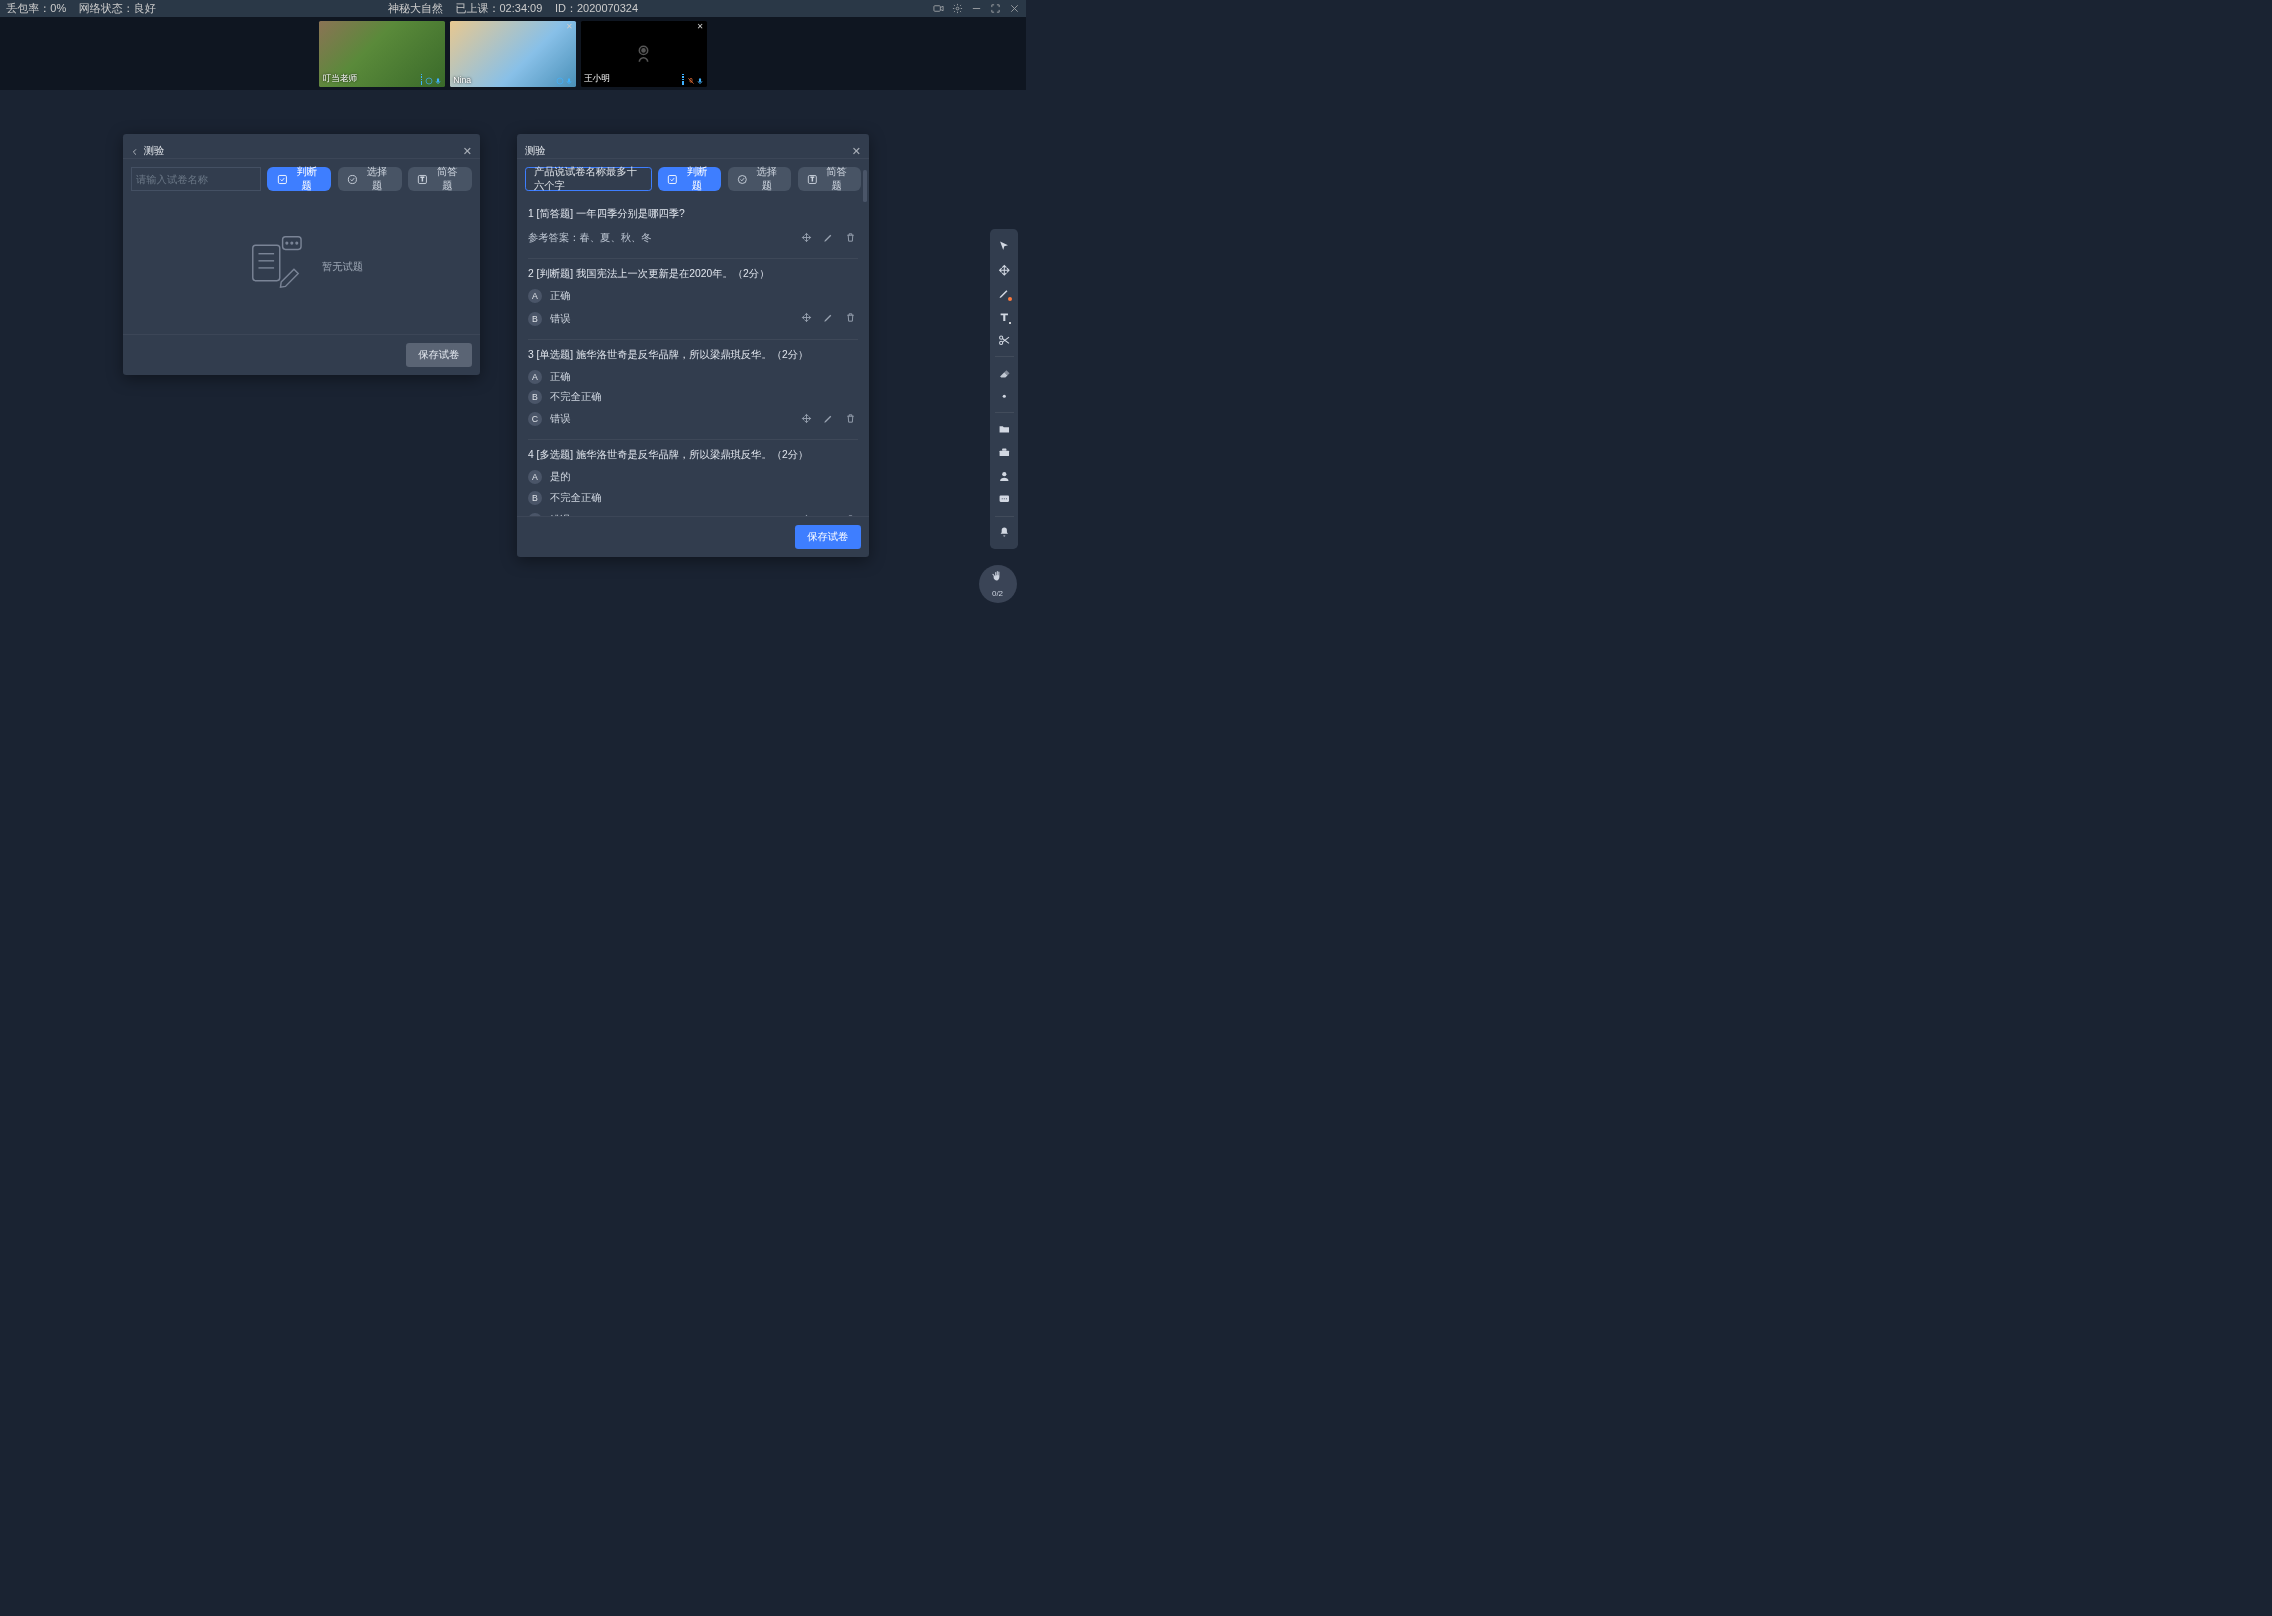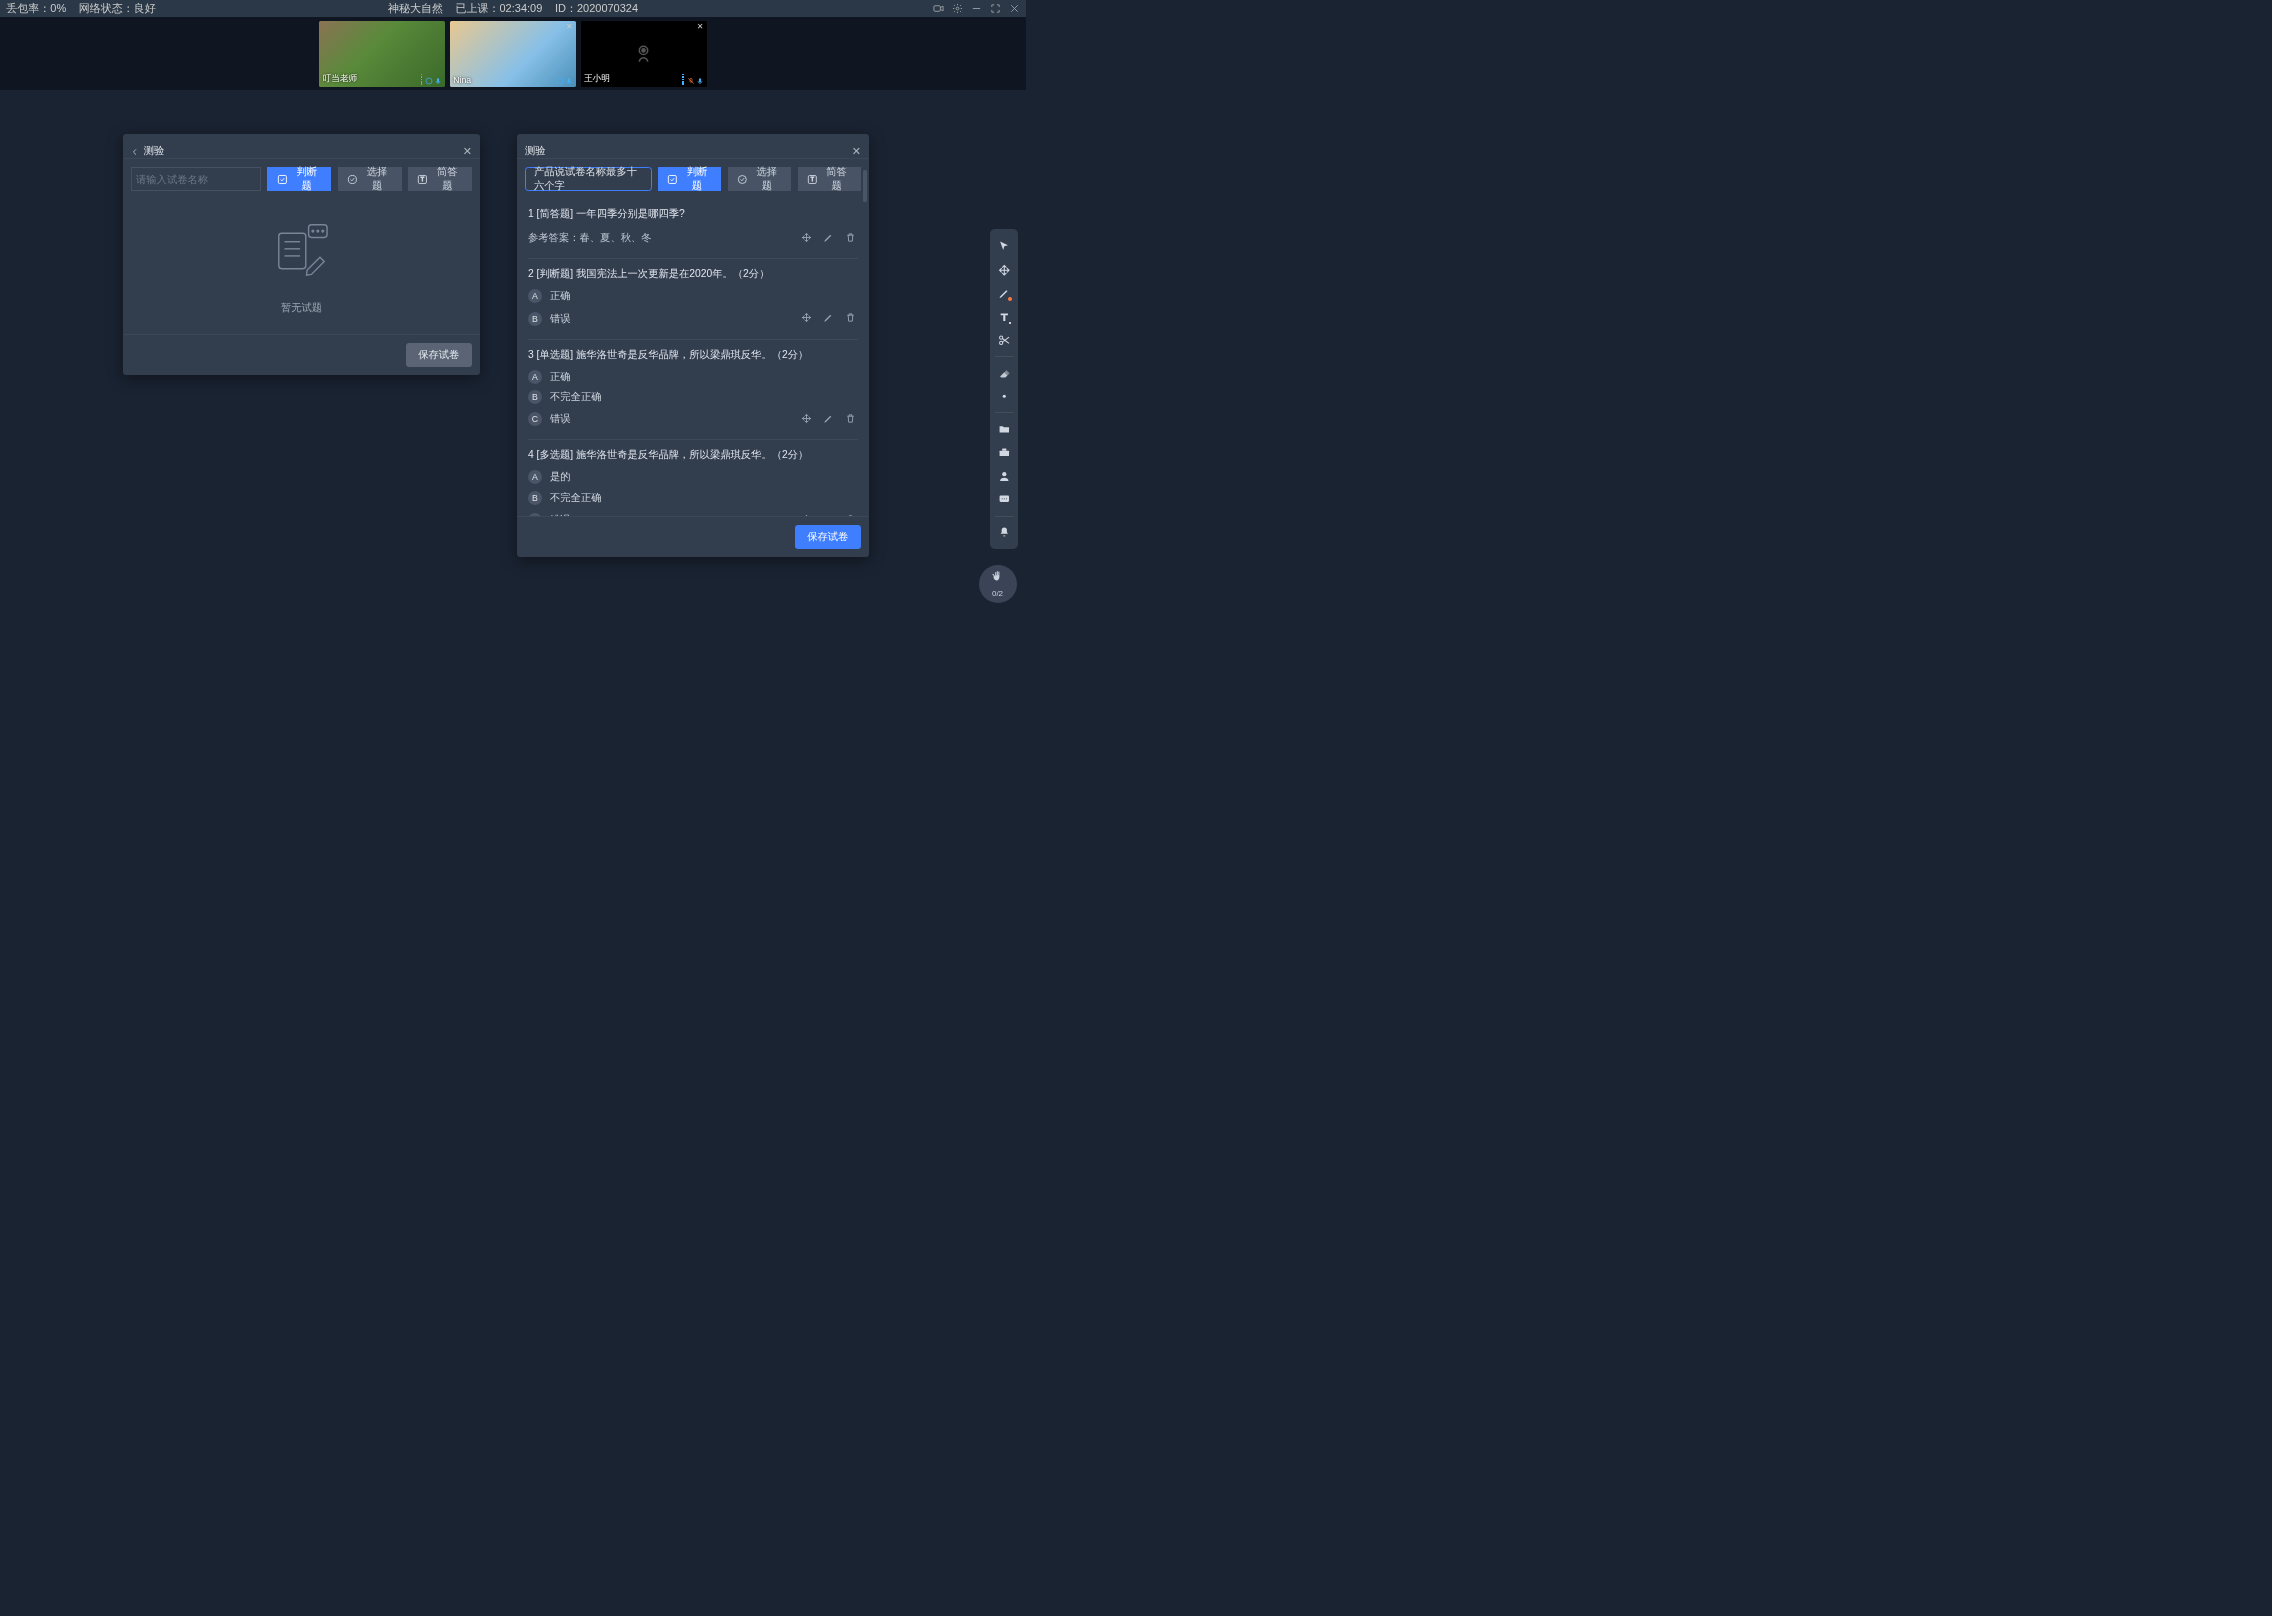--- a/index.html
+++ b/index.html
@@ -31,27 +31,27 @@
 .panel-left { left: 123px; top: 134px; width: 357px; height: 241px; }
 .panel-right { left: 517px; top: 134px; width: 352px; height: 423px; }
 .panel-header { height: 25px; display: flex; align-items: flex-end; padding: 0 8px; font-size: 10.3px; color: #dfe3e8; border-bottom: 0.8px solid rgba(255,255,255,0.05); }
 .panel-header .back { margin-right: 4.7px; cursor: pointer; opacity: .7; }
 .panel-header .close { margin-left: auto; cursor: pointer; opacity: .7; font-size: 11px; }
 
 
 .panel-toolbar { display: flex; gap: 6.3px; padding: 8px; }
 .name-input { flex: 0 0 auto; width: 130px; height: 24px; border: 0.8px solid #445063; background: transparent; border-radius: 0; padding: 0 4px; color: #fff; font-size: 10.3px; }
 .name-input::placeholder { color: #6b7887; }
-.pill { height: 24px; padding: 0 9.5px; border-radius: 0; display: inline-flex; align-items: center; gap: 4px; font-size: 10.3px; cursor: pointer; border: none; }
+.pill { height: 24px; padding: 0 9.5px; border-radius: 6px; display: inline-flex; align-items: center; gap: 4px; font-size: 10.3px; cursor: pointer; border: none; }
 .pill.primary { background: #3e7eff; color: #fff; }
 .pill.secondary { background: #485465; color: #cfd6e0; }
 .pill svg, .pill .pill-icon { width: 11px; height: 11px; }
 
 
-.empty-state { flex: 1; display: flex; flex-direction: column; align-items: center; justify-content: center; gap: 11px; color: #9aa4b2; }
+.empty-state { flex: 1; display: flex; flex-direction: row; align-items: center; justify-content: center; gap: 11px; color: #9aa4b2; }
 .empty-icon { width: 71px; height: 71px; }
 
 
 .question-list { flex: 1; overflow-y: auto; padding: 0 11px 8px 11px; }
 .q-item { padding: 8px 0 11px 0; border-bottom: 0.8px solid rgba(255,255,255,0.06); }
 .q-title { font-size: 10.3px; color: #e1e6ee; margin-bottom: 8px; }
 .q-answer-ref { font-size: 10.3px; color: #bac3d0; }
 .q-option { display: flex; align-items: center; gap: 8px; font-size: 10.3px; color: #cfd6e0; margin-top: 6.3px; }
 .opt-badge { width: 14px; height: 14px; border-radius: 50%; background: #4a5568; display: inline-flex; align-items: center; justify-content: center; font-size: 8.7px; color: #dfe3e8; }
 .q-actions { display: flex; gap: 8px; justify-content: flex-end; margin-top: 6.3px; }

